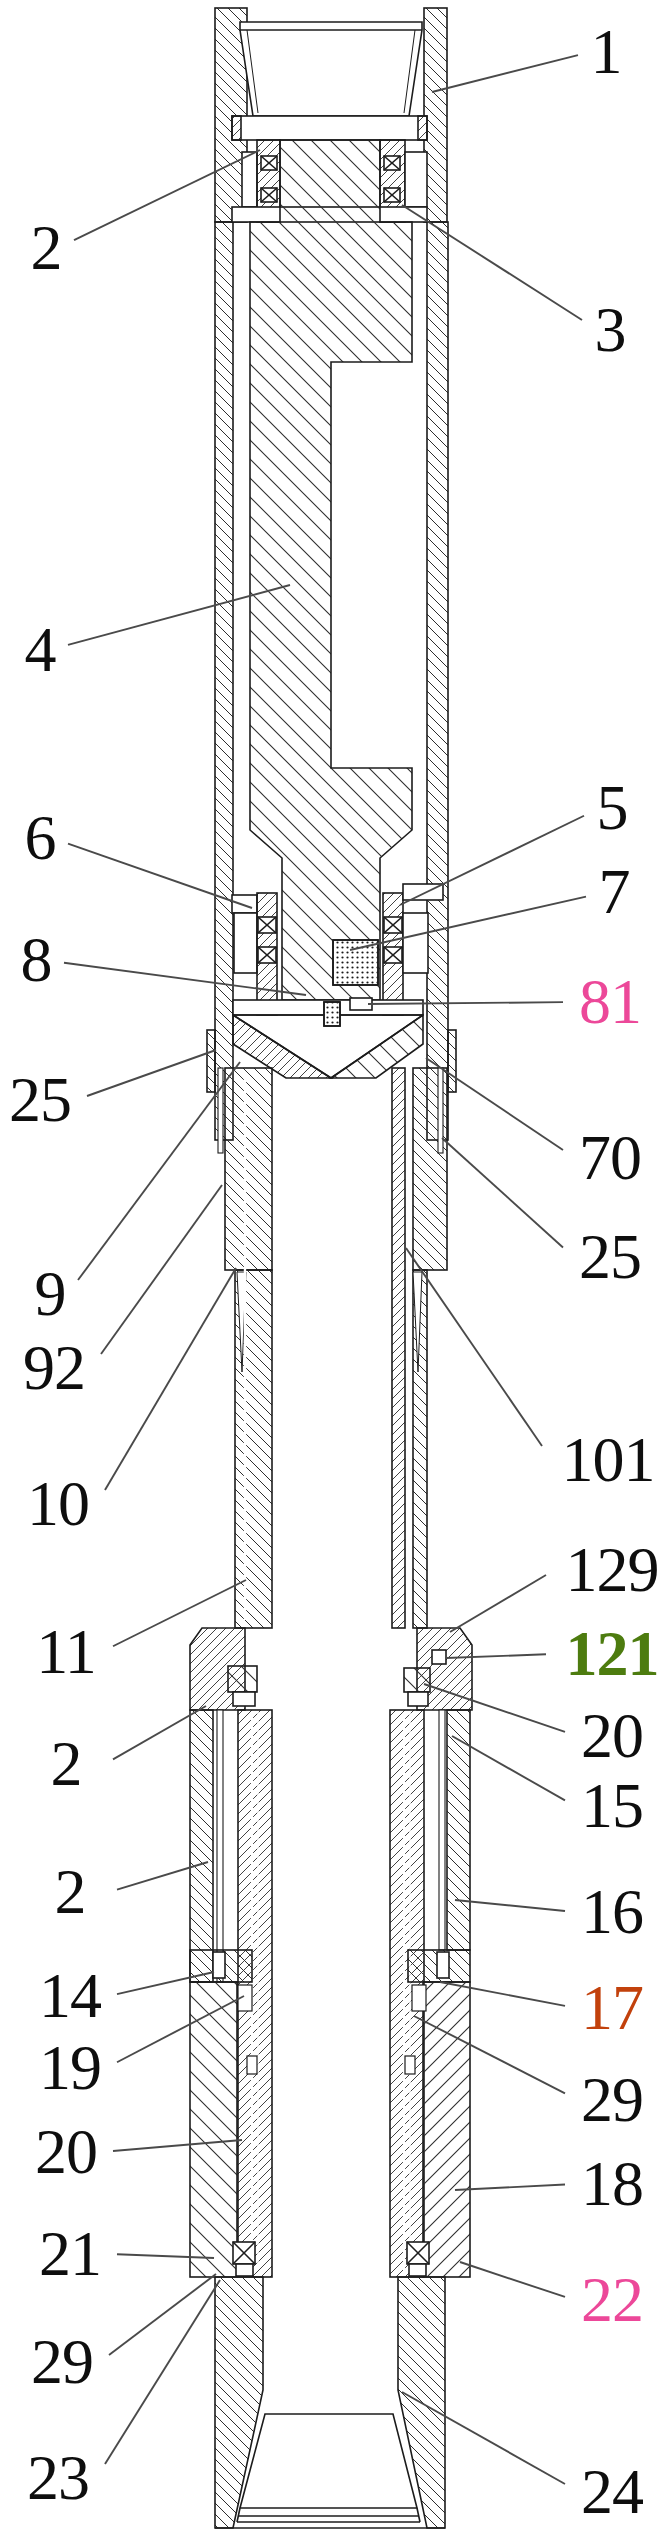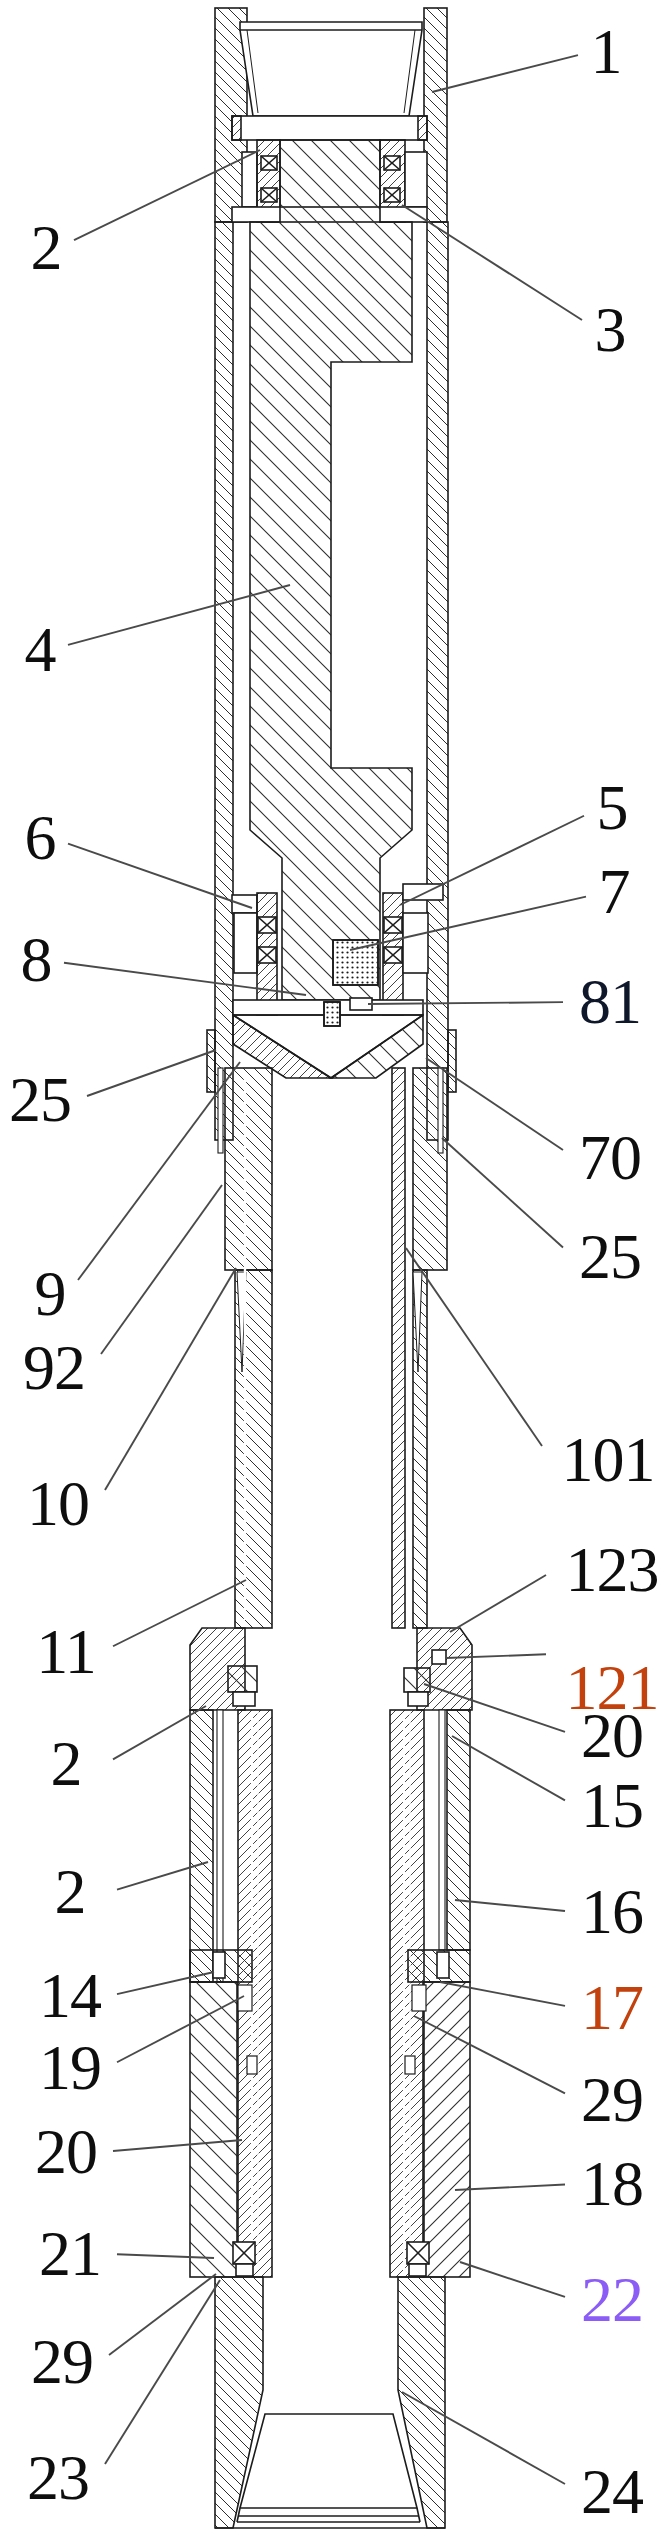--- a/index.html
+++ b/index.html
@@ -251,42 +251,42 @@
 
 <div id="labels-layer">
       <div class="ref-label" style="left: 606px; top: 52px; color: rgb(14, 14, 14);">1</div>
       <div class="ref-label" style="left: 46px; top: 248px; color: rgb(14, 14, 14);">2</div>
       <div class="ref-label" style="left: 610px; top: 330px; color: rgb(14, 14, 14);">3</div>
       <div class="ref-label" style="left: 40px; top: 650px; color: rgb(14, 14, 14);">4</div>
       <div class="ref-label" style="left: 612px; top: 808px; color: rgb(14, 14, 14);">5</div>
       <div class="ref-label" style="left: 40px; top: 838px; color: rgb(14, 14, 14);">6</div>
       <div class="ref-label" style="left: 614px; top: 892px; color: rgb(14, 14, 14);">7</div>
       <div class="ref-label" style="left: 36px; top: 960px; color: rgb(14, 14, 14);">8</div>
-      <div class="ref-label" style="left: 610px; top: 1002px; color: #0f172a;">81</div>
+      <div class="ref-label" style="left: 610px; top: 1002px; color: #ec4899;">81</div>
       <div class="ref-label" style="left: 40px; top: 1100px; color: rgb(14, 14, 14);">25</div>
       <div class="ref-label" style="left: 610px; top: 1158px; color: rgb(14, 14, 14);">70</div>
       <div class="ref-label" style="left: 610px; top: 1257px; color: rgb(14, 14, 14);">25</div>
       <div class="ref-label" style="left: 50px; top: 1294px; color: rgb(14, 14, 14);">9</div>
       <div class="ref-label" style="left: 54px; top: 1368px; color: rgb(14, 14, 14);">92</div>
       <div class="ref-label" style="left: 608px; top: 1460px; color: rgb(14, 14, 14);">101</div>
       <div class="ref-label" style="left: 58px; top: 1504px; color: rgb(14, 14, 14);">10</div>
-      <div class="ref-label" style="left: 612px; top: 1570px; color: rgb(14, 14, 14);">123</div>
-      <div class="ref-label" style="left: 612px; top: 1688px; color: #c2410c;">121</div>
+      <div class="ref-label" style="left: 612px; top: 1570px; color: rgb(14, 14, 14);">129</div>
+      <div class="ref-label" style="left: 612px; top: 1654px; color: #4d7c0f; font-weight: bold;">121</div>
       <div class="ref-label" style="left: 66px; top: 1652px; color: rgb(14, 14, 14);">11</div>
       <div class="ref-label" style="left: 612px; top: 1736px; color: rgb(14, 14, 14);">20</div>
       <div class="ref-label" style="left: 66px; top: 1764px; color: rgb(14, 14, 14);">2</div>
       <div class="ref-label" style="left: 612px; top: 1806px; color: rgb(14, 14, 14);">15</div>
       <div class="ref-label" style="left: 70px; top: 1892px; color: rgb(14, 14, 14);">2</div>
       <div class="ref-label" style="left: 612px; top: 1912px; color: rgb(14, 14, 14);">16</div>
       <div class="ref-label" style="left: 70px; top: 1996px; color: rgb(14, 14, 14);">14</div>
       <div class="ref-label" style="left: 612px; top: 2008px; color: #c2410c;">17</div>
       <div class="ref-label" style="left: 70px; top: 2068px; color: rgb(14, 14, 14);">19</div>
       <div class="ref-label" style="left: 612px; top: 2100px; color: rgb(14, 14, 14);">29</div>
       <div class="ref-label" style="left: 66px; top: 2152px; color: rgb(14, 14, 14);">20</div>
       <div class="ref-label" style="left: 612px; top: 2184px; color: rgb(14, 14, 14);">18</div>
       <div class="ref-label" style="left: 70px; top: 2254px; color: rgb(14, 14, 14);">21</div>
-      <div class="ref-label" style="left: 612px; top: 2300px; color: #8b5cf6;">22</div>
+      <div class="ref-label" style="left: 612px; top: 2300px; color: #ec4899;">22</div>
       <div class="ref-label" style="left: 62px; top: 2362px; color: rgb(14, 14, 14);">29</div>
       <div class="ref-label" style="left: 58px; top: 2478px; color: rgb(14, 14, 14);">23</div>
       <div class="ref-label" style="left: 612px; top: 2492px; color: rgb(14, 14, 14);">24</div>
     </div>
 
 </div>
 
 </body></html>

